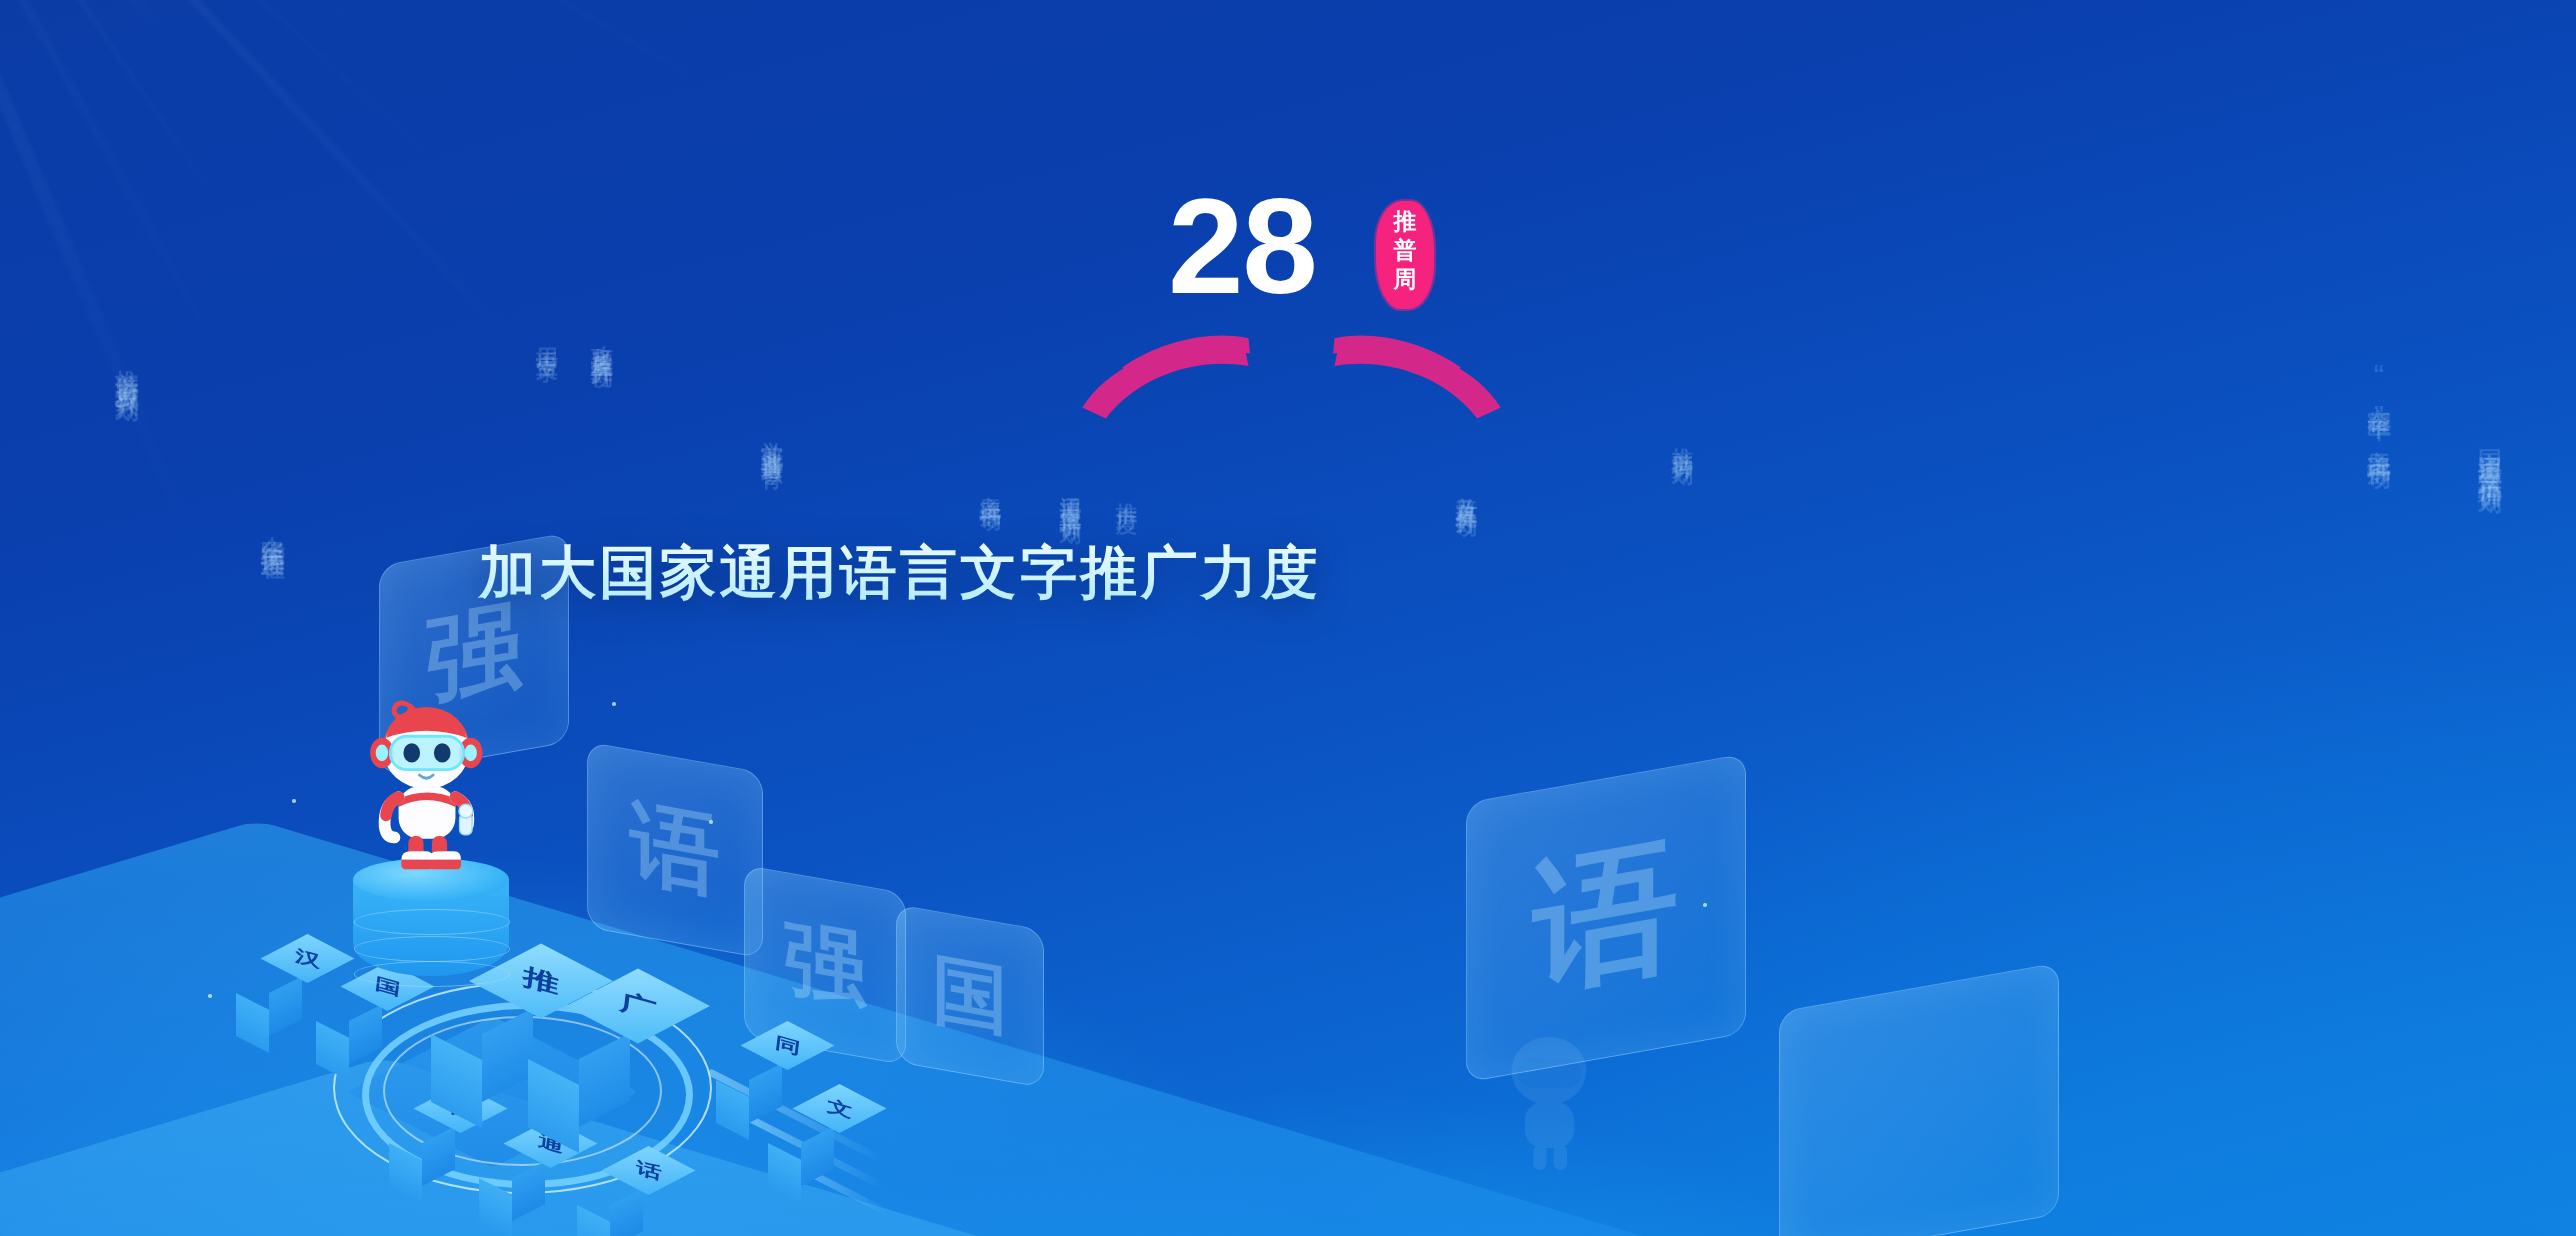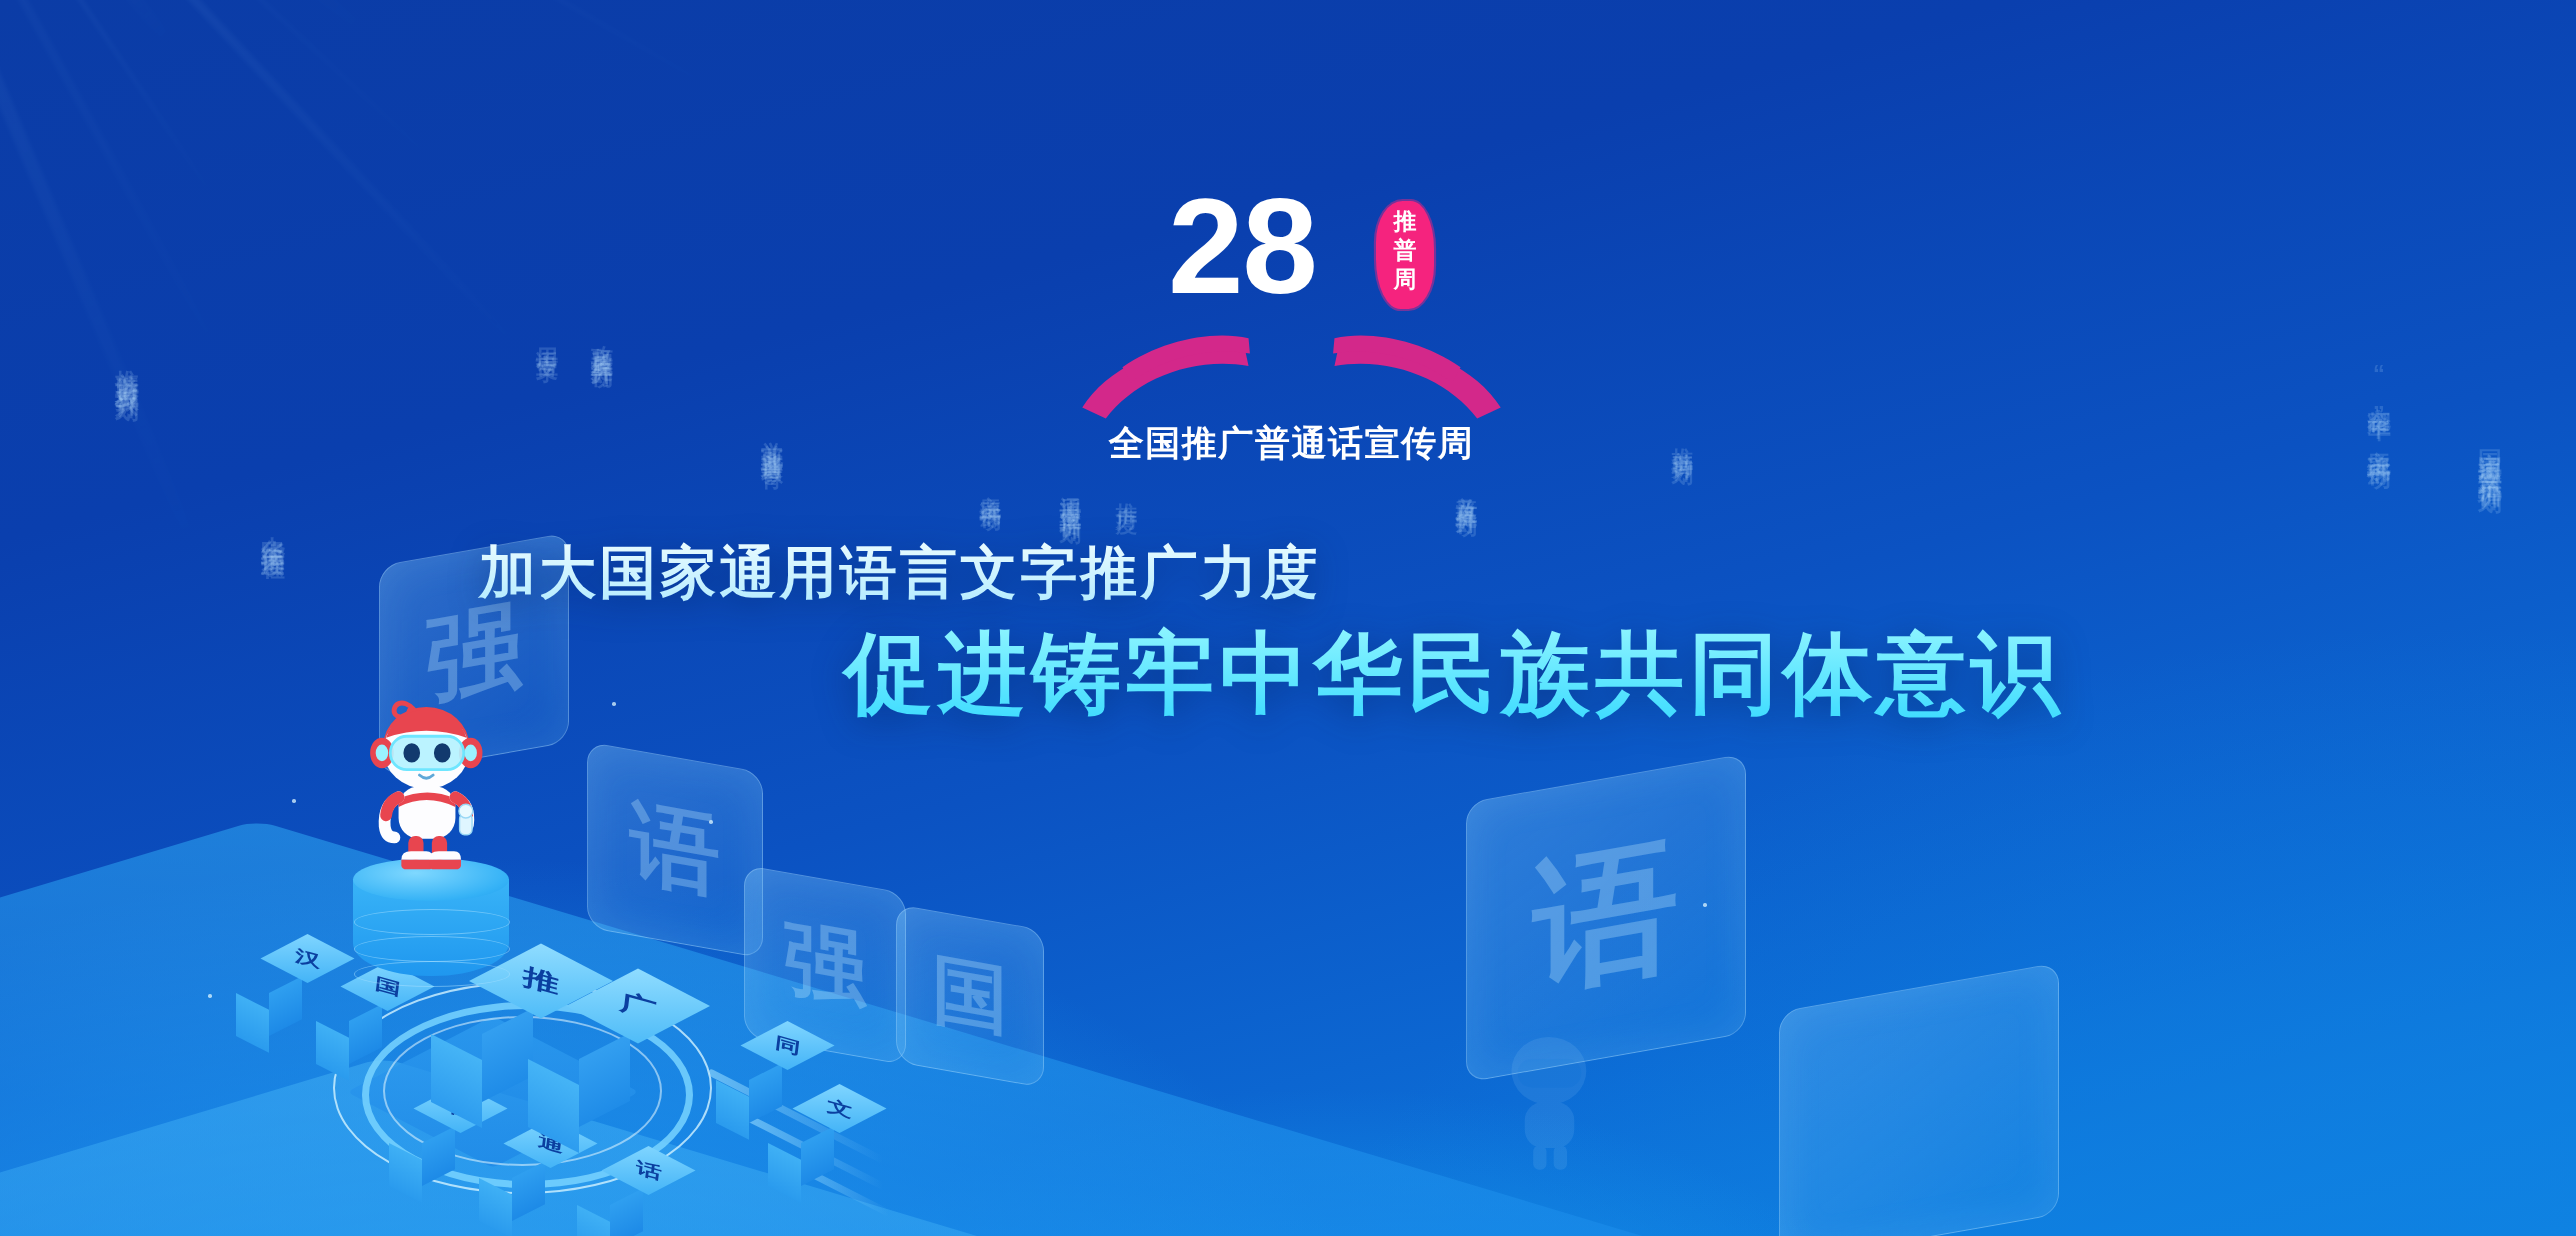--- a/index.html
+++ b/index.html
@@ -401,22 +401,20 @@
       <span class="s3">周</span>
     </div>
     <div class="bookwrap">
       <svg viewBox="0 0 660 140" width="459" height="97">
         <path d="M28 122 C70 56 170 16 262 34 L268 62 C186 48 104 82 62 138 Z" fill="#d3288a"></path>
         <path d="M86 64 C140 26 214 10 268 22 L270 44 C212 34 144 50 98 86 Z" fill="#d3288a"></path>
         <path d="M632 122 C590 56 490 16 398 34 L392 62 C474 48 556 82 598 138 Z" fill="#d3288a"></path>
         <path d="M574 64 C520 26 446 10 392 22 L390 44 C448 34 516 50 562 86 Z" fill="#d3288a"></path>
       </svg>
     </div>
-    <div class="logo-tag">全国推广普通话宣传周</div>
   </div>
 
   <div class="headline">
     <div class="hl-line hl1">加大国家通用语言文字推广力度</div>
-    <div class="hl-line hl2">促进铸牢中华民族共同体意识</div>
   </div>
 
 </div>
 
 
 </body></html>

